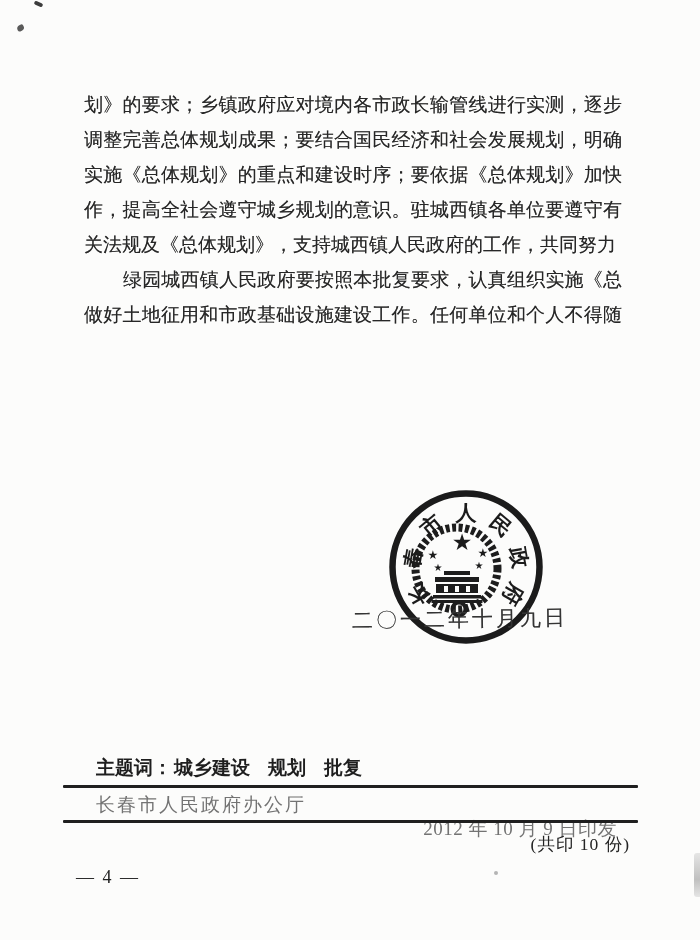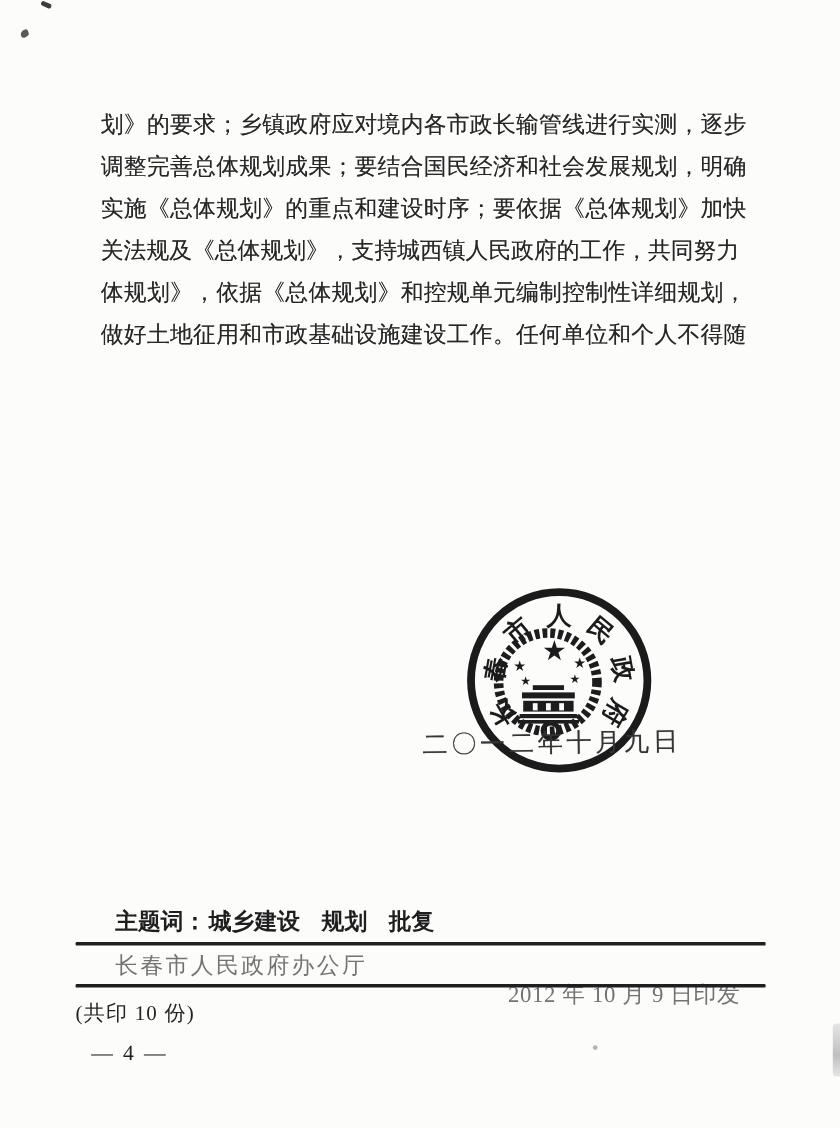--- a/index.html
+++ b/index.html
@@ -64,43 +64,44 @@
   .issuer-row{
     position:absolute;left:63px;top:792px;width:575px;height:26px;
     box-sizing:border-box;padding:0 21px 0 33px;
     display:flex;justify-content:space-between;align-items:center;
     font-size:19px;color:#737373;
   }
   .issuer-name{letter-spacing:2px;}
   .print-date{letter-spacing:.5px;margin-top:48px;}
   .copies-row{
     position:absolute;left:63px;top:832px;width:567px;
-    font-size:17.5px;color:#242424;letter-spacing:1px;
+    text-align:right;font-size:17.5px;color:#242424;letter-spacing:1px;
   }
   .page-num{
     position:absolute;left:76px;top:867px;
     font-size:18px;letter-spacing:2px;color:#222;
   }
 </style>
 </head>
 <body>
 
 <div class="page">
 
   <div class="speck speck-1"></div>
   <div class="speck speck-2"></div>
   <div class="speck speck-3"></div>
   <div class="edge-smudge"></div>
 
   <main class="body-text">
     <div class="line">划》的要求；乡镇政府应对境内各市政长输管线进行实测，逐步</div>
     <div class="line">调整完善总体规划成果；要结合国民经济和社会发展规划，明确</div>
     <div class="line">实施《总体规划》的重点和建设时序；要依据《总体规划》加快</div>
+    <div class="line">作，提高全社会遵守城乡规划的意识。驻城西镇各单位要遵守有</div>
     <div class="line">关法规及《总体规划》，支持城西镇人民政府的工作，共同努力，</div>
-    <div class="line">体规划》，依据《总体规划》和控规单元编制控制性详细规划，</div>
+    <div class="line indent">绿园城西镇人民政府要按照本批复要求，认真组织实施《总</div>
     <div class="line">做好土地征用和市政基础设施建设工作。任何单位和个人不得随</div>
   </main>
 
   <div class="seal">
     <svg width="162" height="162" viewBox="0 0 162 162">
 
       <circle cx="80" cy="80" r="73.5" fill="none" stroke="#1b1b1b" stroke-width="6.5"></circle>
 
       <circle cx="70.5" cy="81.5" r="41" fill="none" stroke="#1d1d1d" stroke-width="8" stroke-dasharray="4 2.5"></circle>
 

